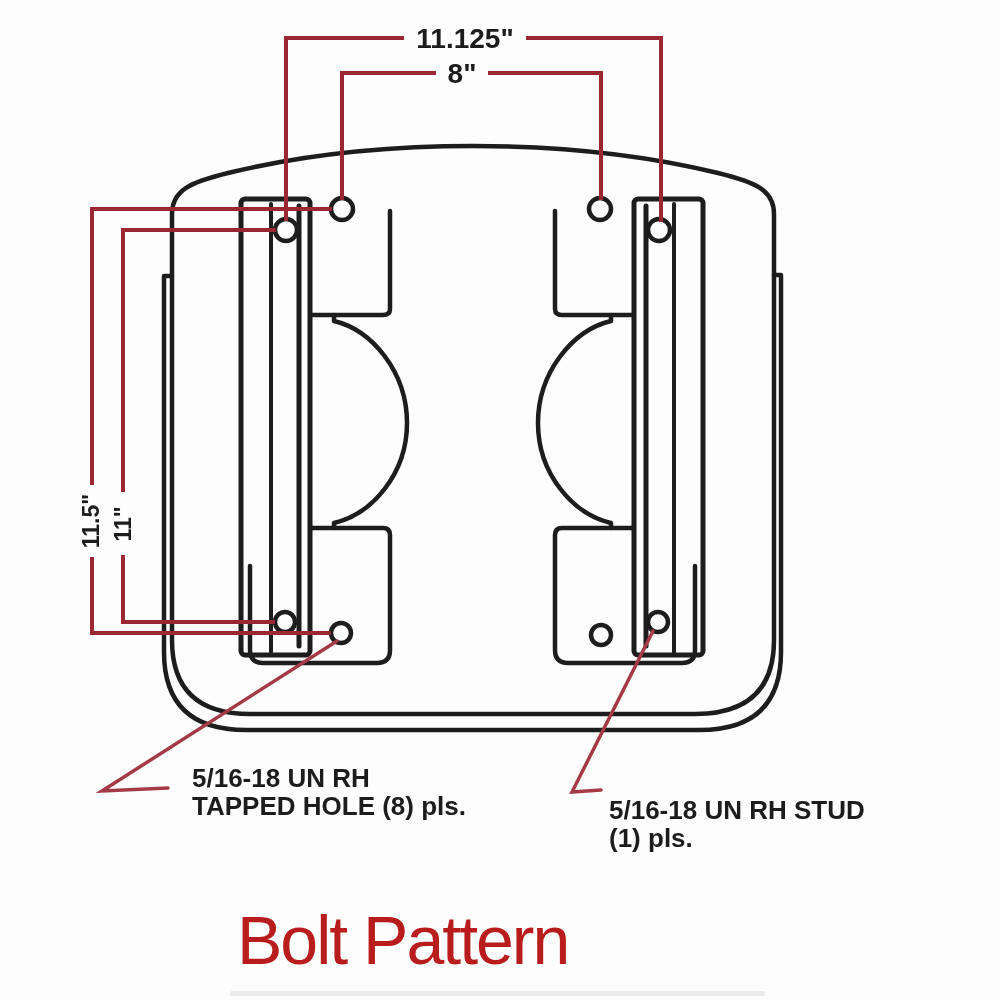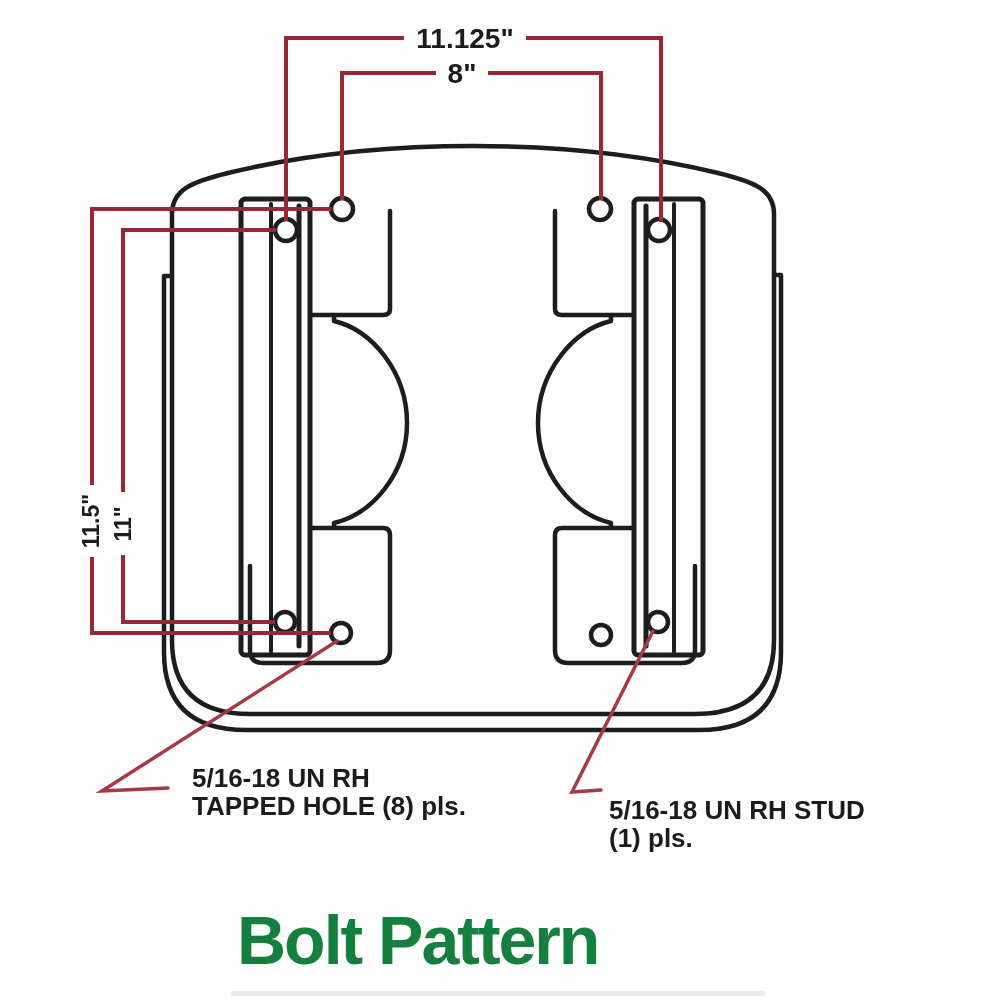--- a/index.html
+++ b/index.html
@@ -27,23 +27,23 @@
     line-height:28px;
     white-space:nowrap;
     letter-spacing:0px;
   }
   .callout-left{left:192px;top:764px;}
   .callout-right{left:609px;top:764px;margin-top:32px;}
   .title{
     position:absolute;
     left:237px;top:901px;
     font-size:68px;
-    font-weight:bold;
+    font-weight:normal;
     letter-spacing:-2px;
-    color:#15803d;
+    color:#b91c1c;
     white-space:nowrap;
   }
   .artifact{
     position:absolute;
     left:230px;top:991px;width:535px;height:5px;
     background:#dcdcdc;opacity:.55;border-radius:2px;
   }
 </style>
 </head>
 <body>

